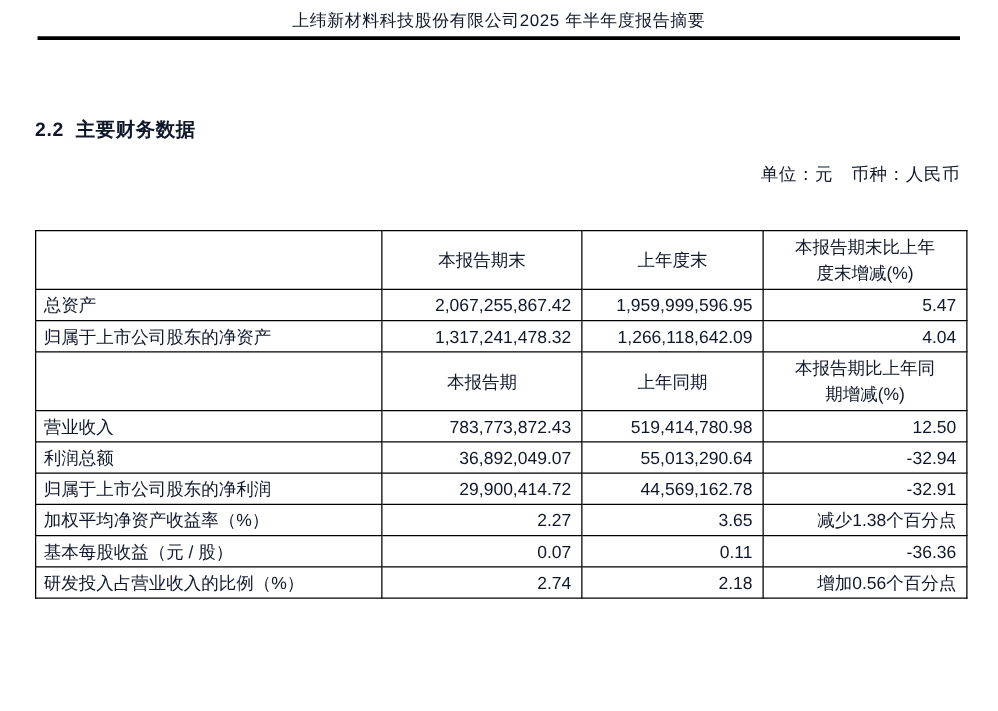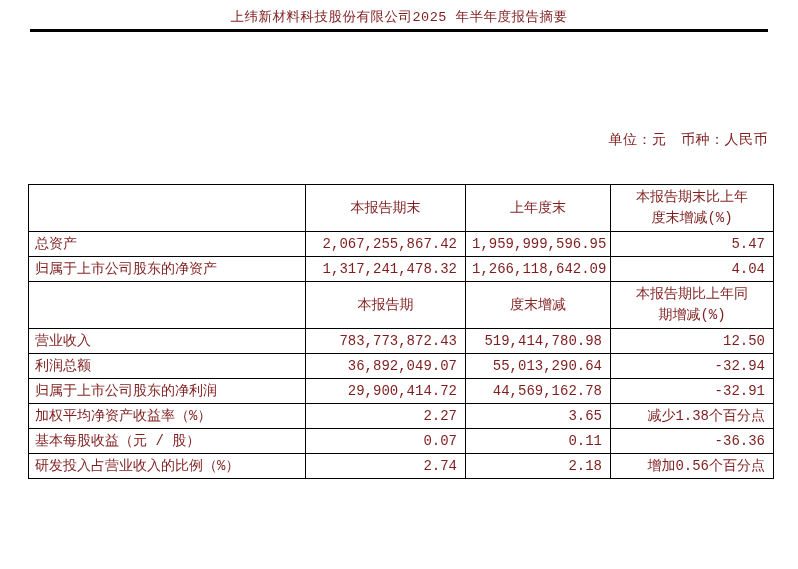--- a/index.html
+++ b/index.html
@@ -1,21 +1,21 @@
 <!DOCTYPE html>
 <html lang="zh"><head>
 <meta charset="utf-8">
 <style>
   html,body{margin:0;padding:0;background:#ffffff;}
   .page{
     position:relative;
     width:798px;height:569px;
     background:#ffffff;
-    color:#7f1d1d;
-    font-family:Liberation Mono, monospace;
+    color:#0f172a;
+    font-family:Liberation Sans, sans-serif;
     overflow:hidden;
   }
   .doc-title{
     position:absolute;top:8px;left:0;width:100%;
     text-align:center;
     font-size:13.5px;
     letter-spacing:0.5px;
     white-space:pre;
   }
   .title-rule{
@@ -61,20 +61,21 @@
   }
   .fin td.label{text-align:left;margin-top:32px;}
   .fin td.num{text-align:right;padding-right:8px;}
 </style>
 </head>
 <body>
 
 <div class="page">
   <div class="doc-title">上纬新材料科技股份有限公司2025 年半年度报告摘要</div>
   <div class="title-rule"></div>
+  <div class="section-heading">2.2  主要财务数据</div>
   <div class="unit-line">单位：元　币种：人民币</div>
 
   <table class="fin">
     <colgroup>
       <col style="width:277px">
       <col style="width:160px">
       <col style="width:145px">
       <col style="width:163px">
     </colgroup>
     <tbody>
@@ -93,21 +94,21 @@
         </tr>
         <tr>
           <td class="label">归属于上市公司股东的净资产</td>
           <td class="num">1,317,241,478.32</td>
           <td class="num">1,266,118,642.09</td>
           <td class="num">4.04</td>
         </tr>
         <tr>
           <th></th>
           <th>本报告期</th>
-          <th>度末增减</th>
+          <th>上年同期</th>
           <th>本报告期比上年同
 期增减(%)</th>
         </tr>
         <tr>
           <td class="label">营业收入</td>
           <td class="num">783,773,872.43</td>
           <td class="num">519,414,780.98</td>
           <td class="num">12.50</td>
         </tr>
         <tr>

